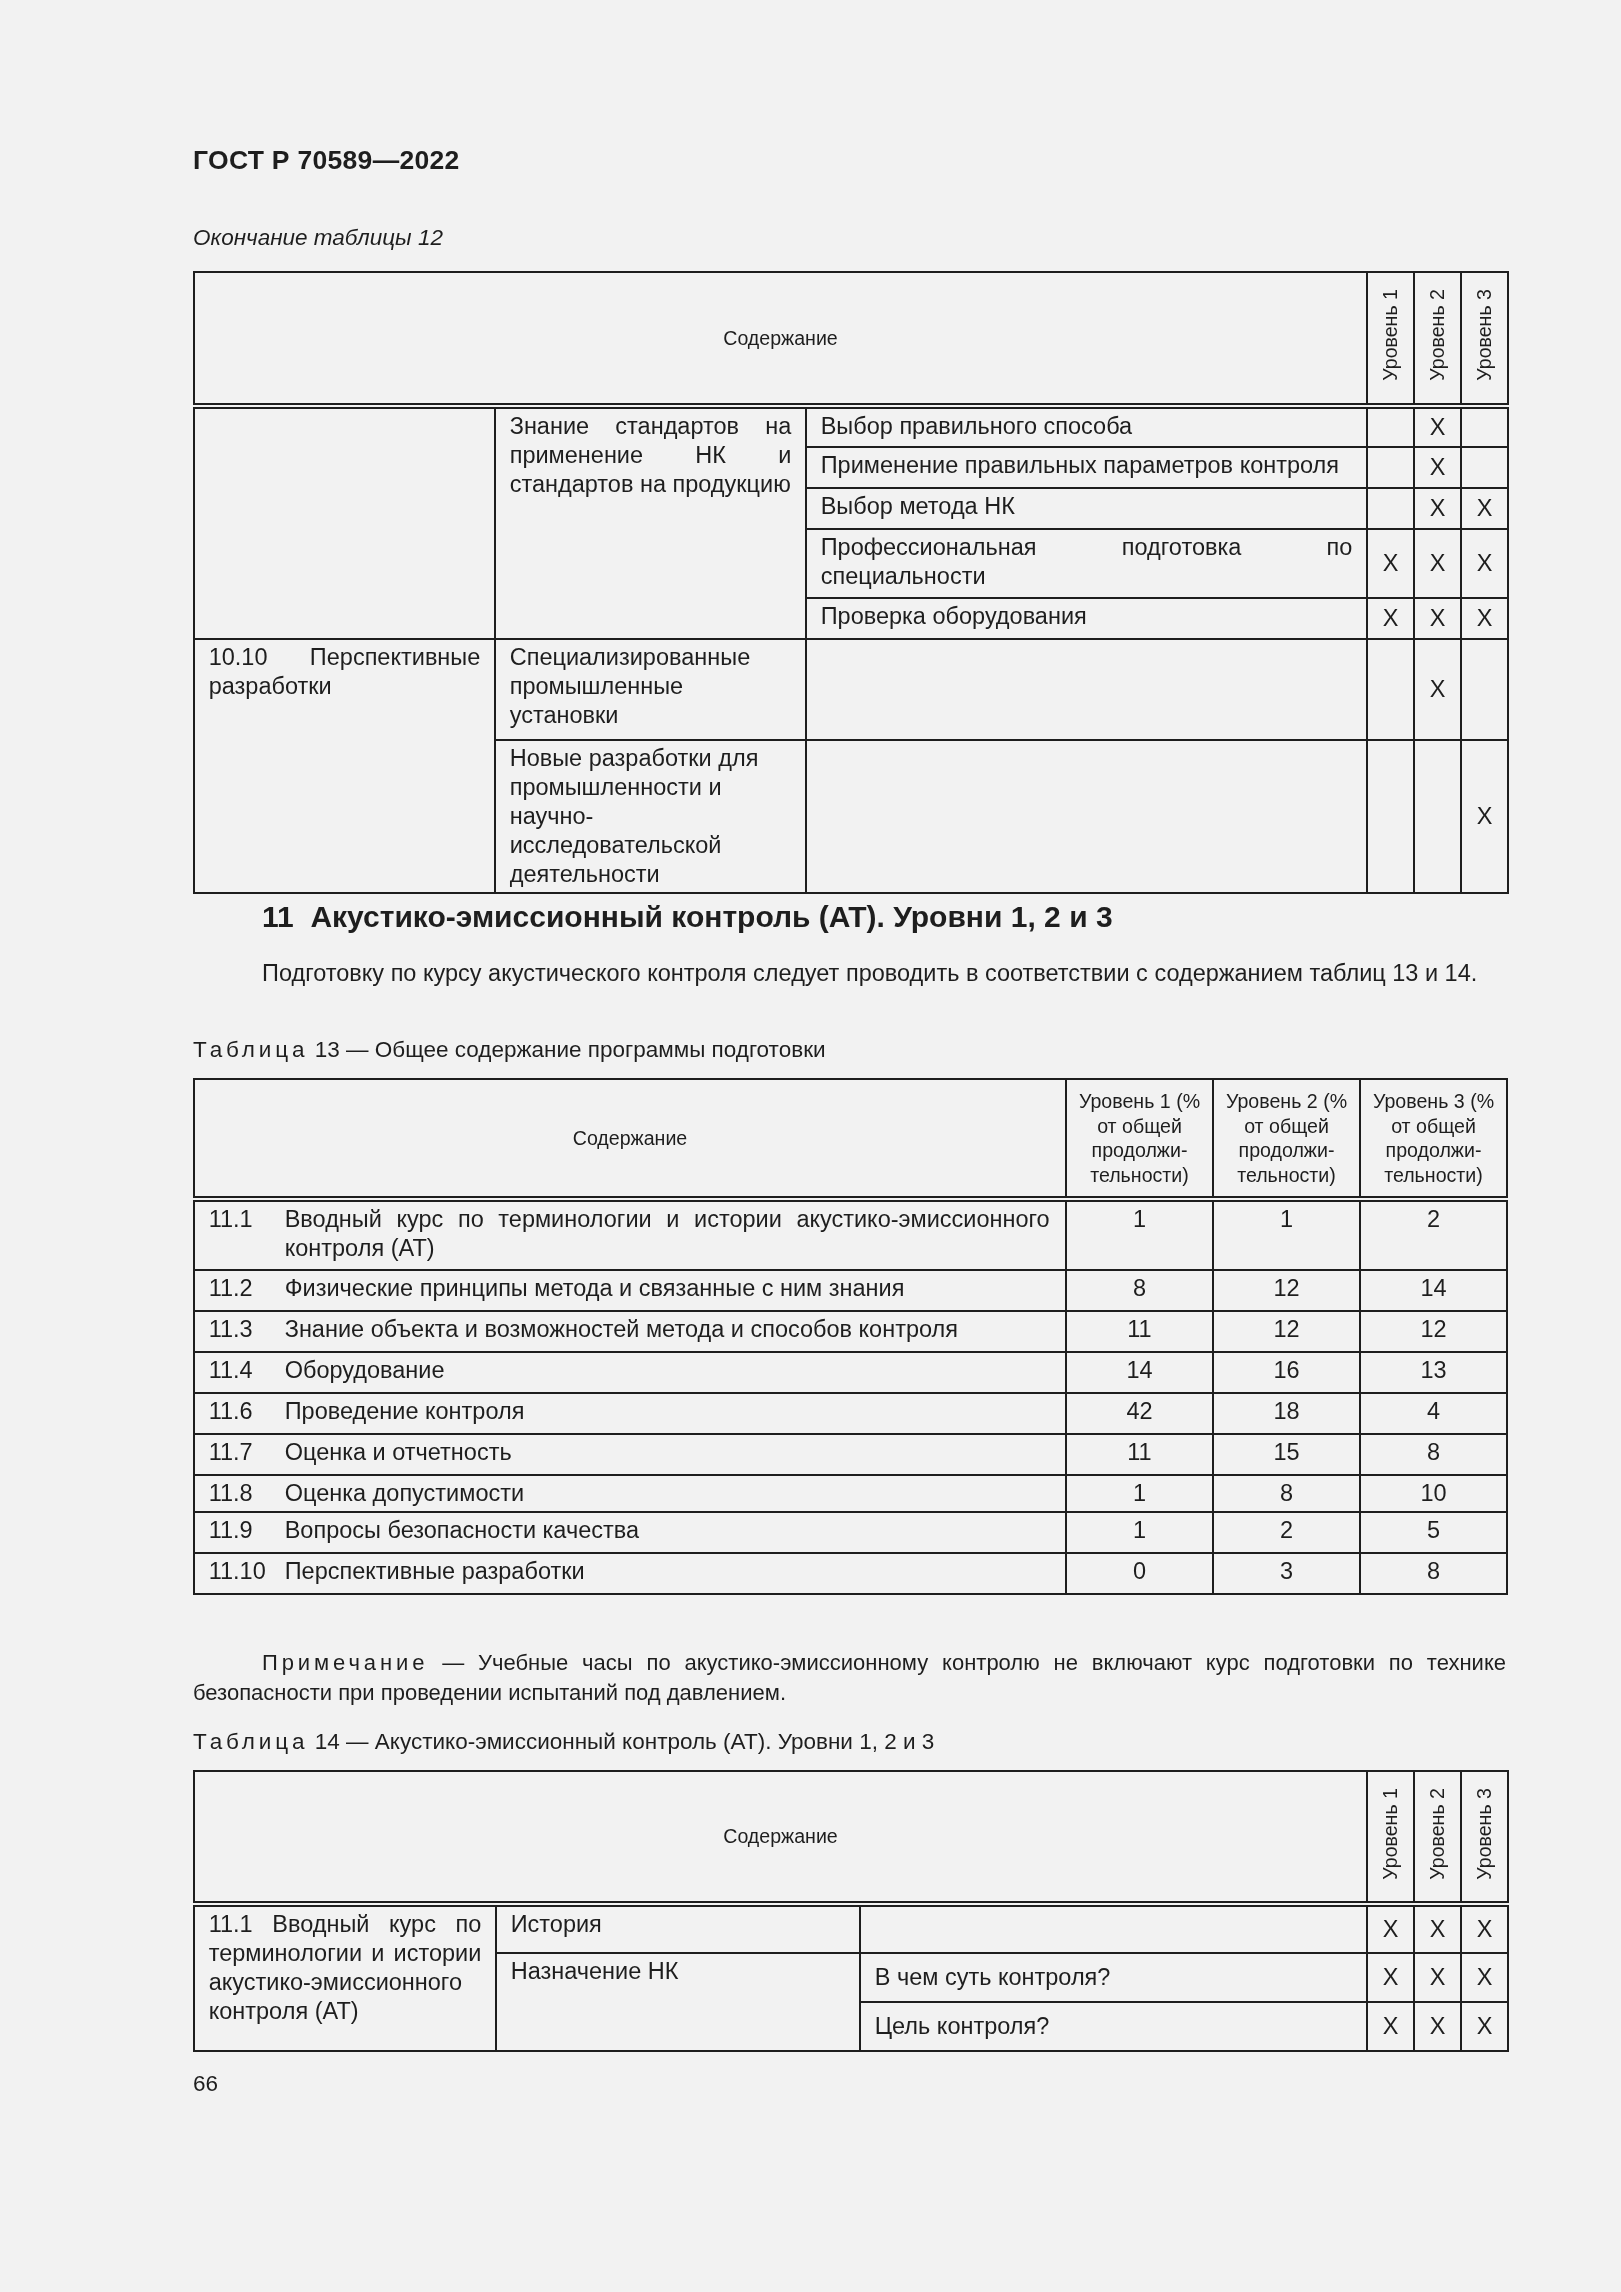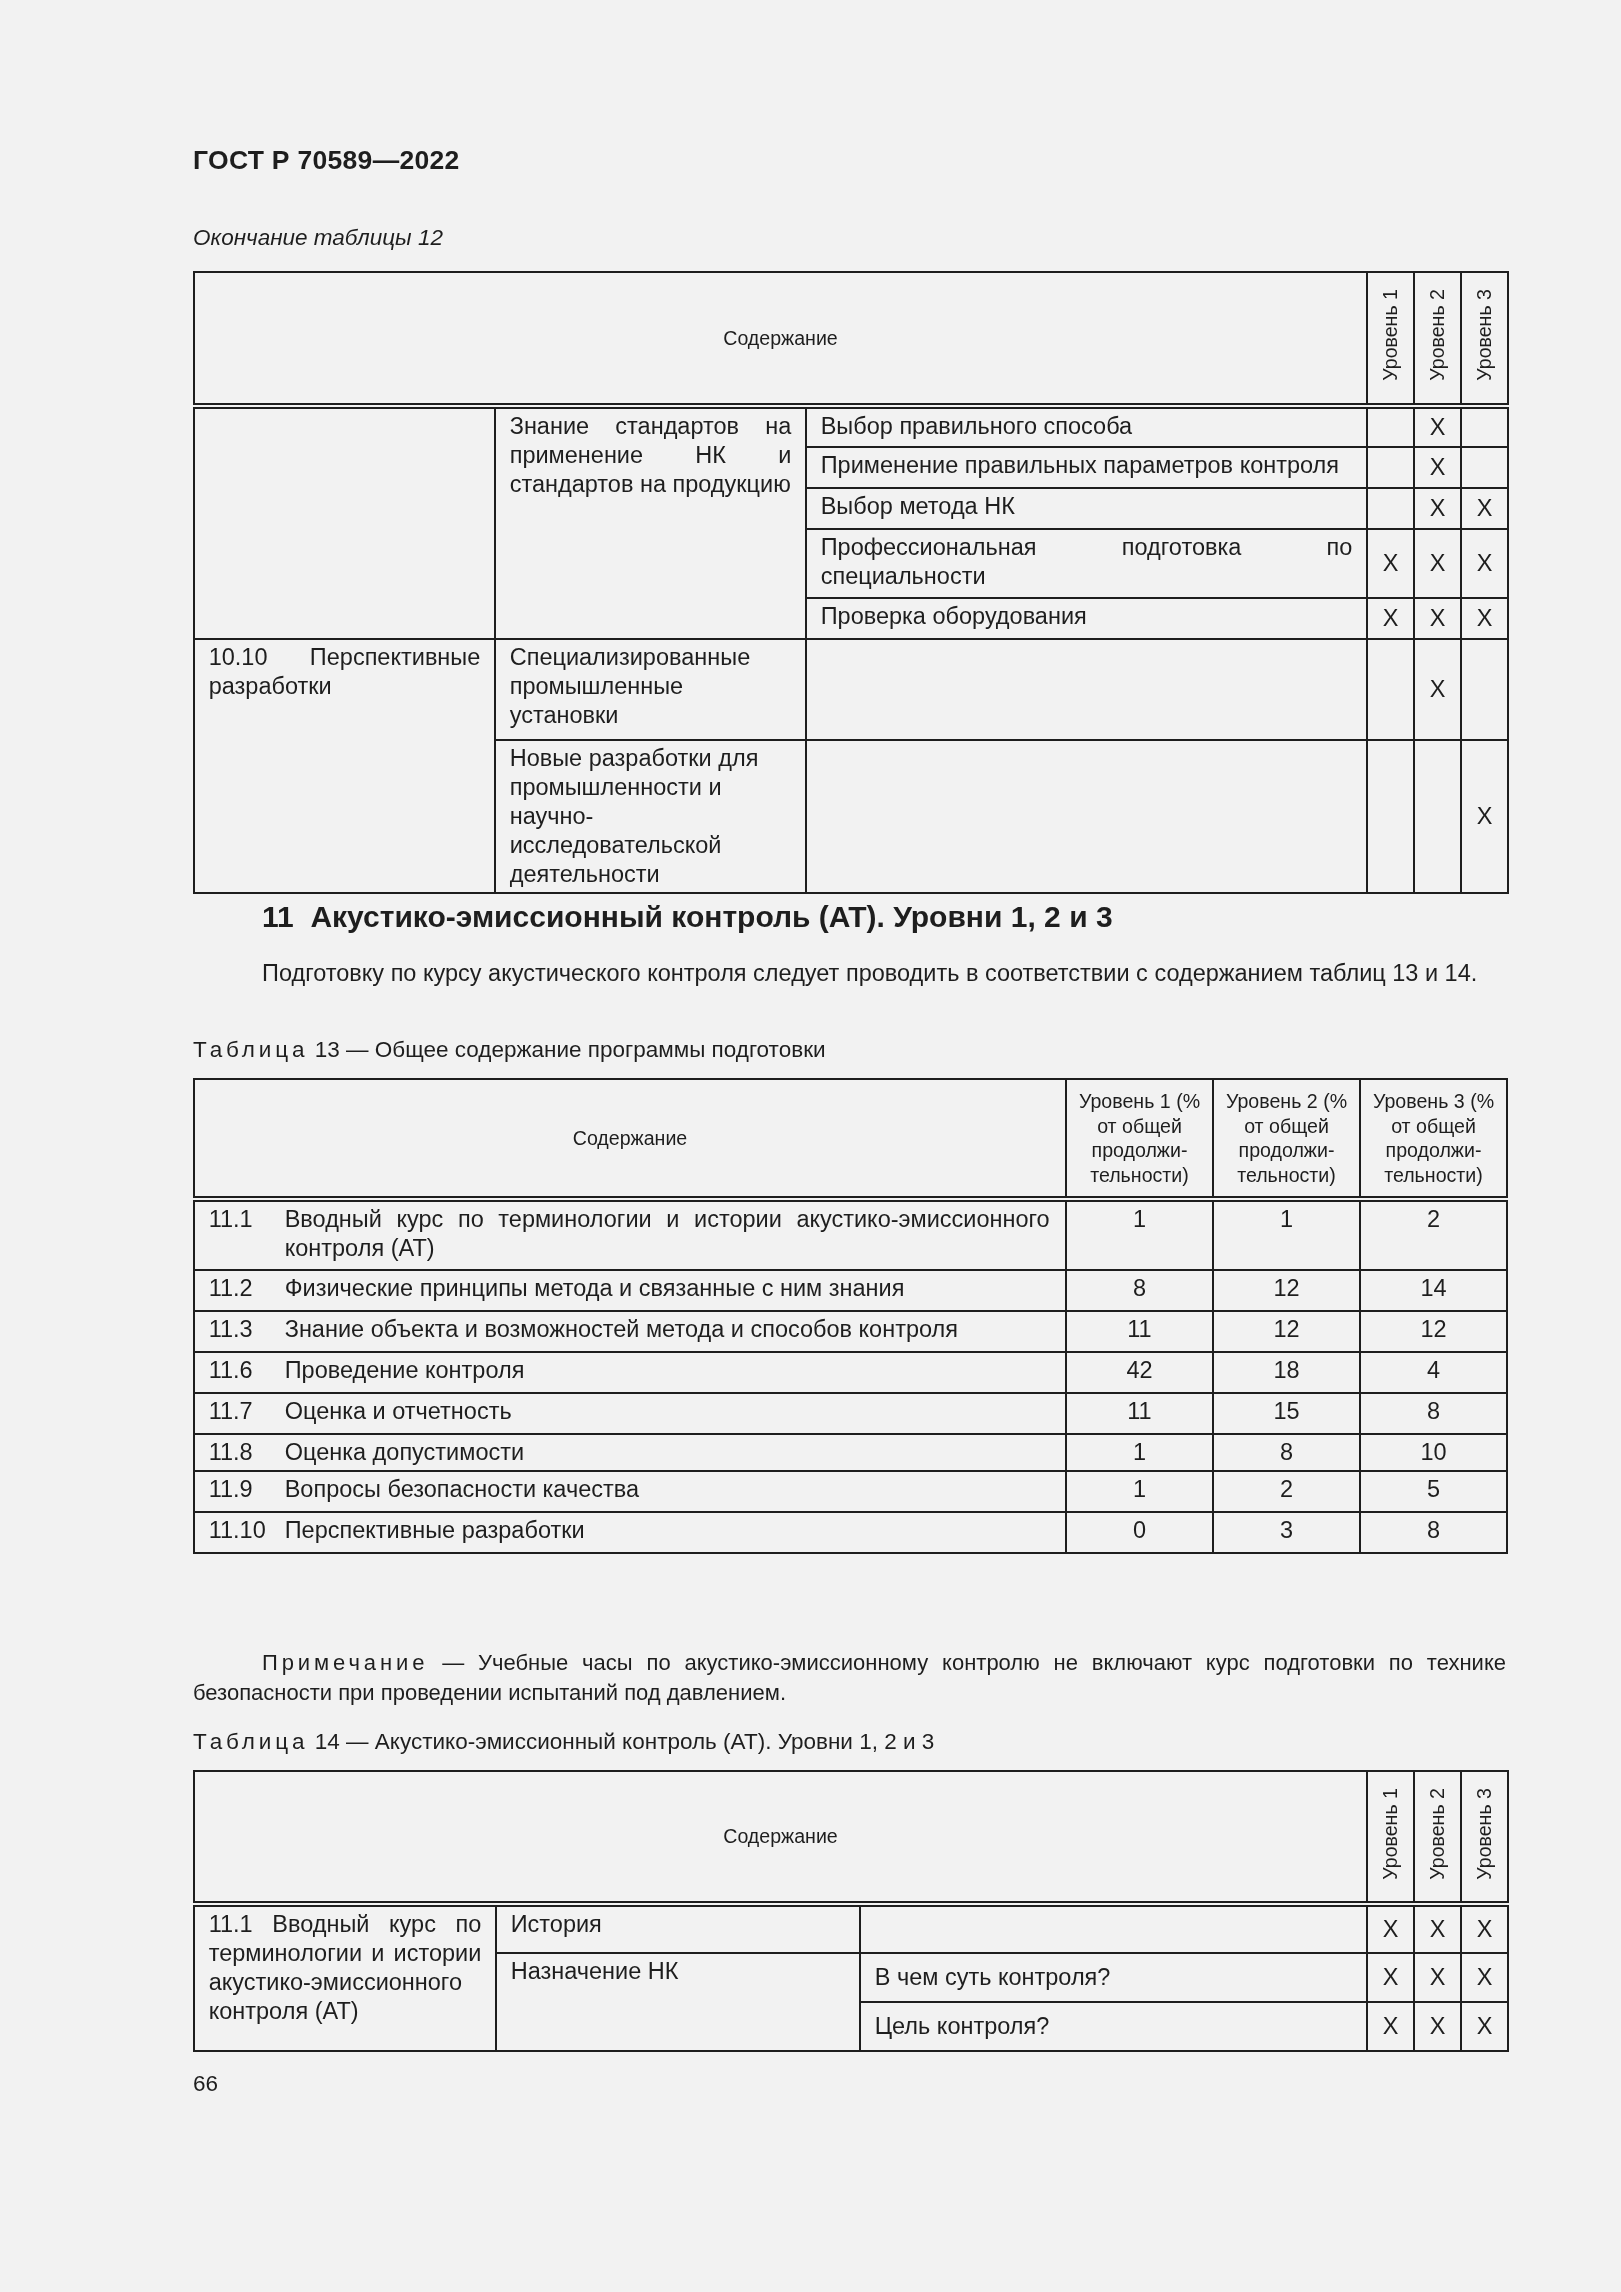--- a/index.html
+++ b/index.html
@@ -134,20 +134,26 @@
     <td class="num">12</td>
     <td class="num">14</td>
   </tr>
   <tr style="height:41px;">
     <td><span class="code">11.3</span><span>Знание объекта и возможностей метода и способов контроля</span></td>
     <td class="num">11</td>
     <td class="num">12</td>
     <td class="num">12</td>
   </tr>
   <tr style="height:41px;">
+    <td><span class="code">11.4</span><span>Оборудование</span></td>
+    <td class="num">14</td>
+    <td class="num">16</td>
+    <td class="num">13</td>
+  </tr>
+  <tr style="height:41px;">
     <td><span class="code">11.6</span><span>Проведение контроля</span></td>
     <td class="num">42</td>
     <td class="num">18</td>
     <td class="num">4</td>
   </tr>
   <tr style="height:41px;">
     <td><span class="code">11.7</span><span>Оценка и отчетность</span></td>
     <td class="num">11</td>
     <td class="num">15</td>
     <td class="num">8</td>

